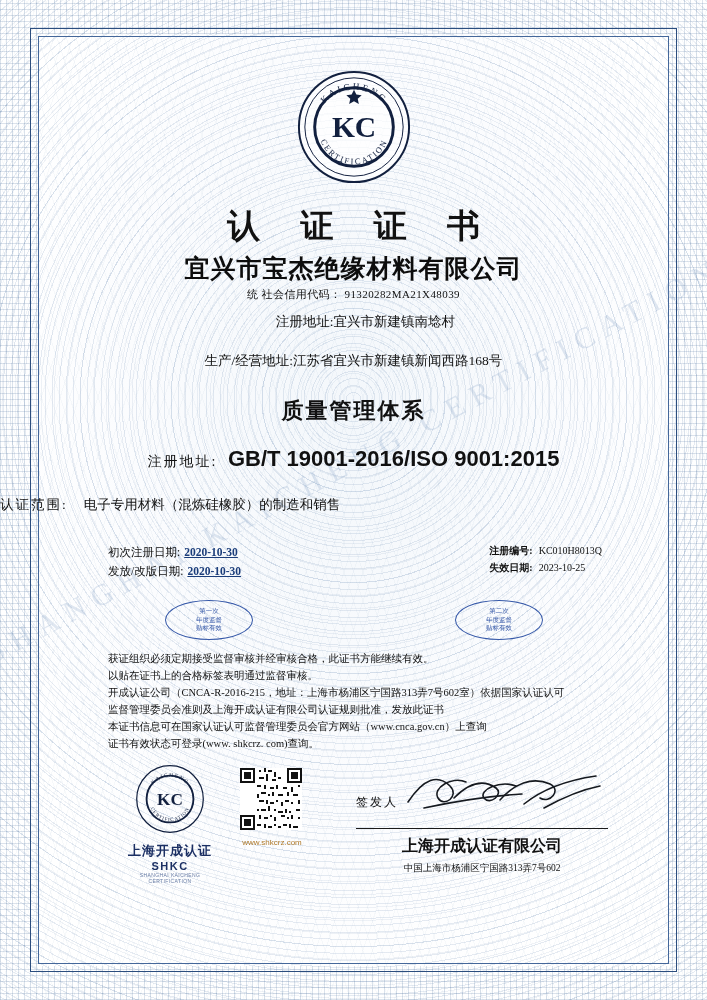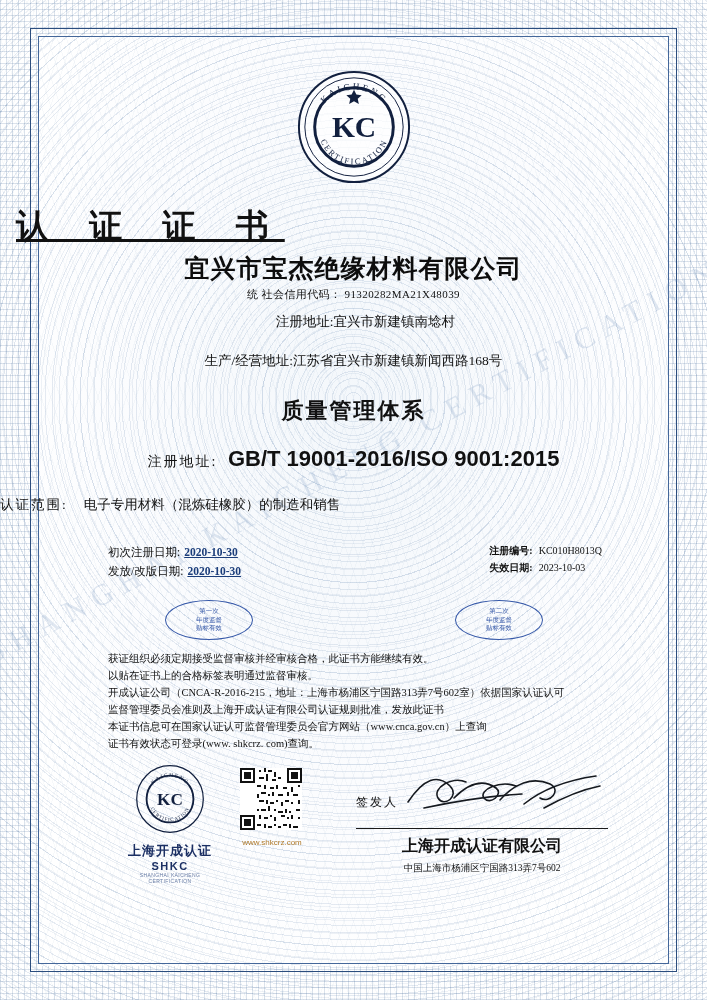--- a/index.html
+++ b/index.html
@@ -61,27 +61,26 @@
 
   
   .seal{
     position:absolute;left:50%;transform:translateX(-50%);
     top:68px;width:118px;height:118px;
   }
   .seal svg{display:block}
 
   .title{
     position:absolute;left:0;right:0;top:204px;
-    text-align:left;
+    text-align:center;
     font-family:"Liberation Serif", serif;
     font-weight:bold;
     font-size:33px;letter-spacing:16px;
     color:#111;
     text-indent:16px;
-    text-decoration:underline;
   }
   .company{
     position:absolute;left:0;right:0;top:252px;
     text-align:center;
     font-family:"Liberation Serif", serif;
     font-weight:bold;font-size:25px;
     letter-spacing:1px;color:#0d0d0d;
   }
   .ccode{
     position:absolute;left:0;right:0;top:287px;
@@ -241,21 +240,21 @@
     <span class="scope-value">电子专用材料（混炼硅橡胶）的制造和销售</span>
   </div>
 
   <div class="dates">
     <div><b>初次注册日期:</b><span class="v">2020-10-30</span></div>
     <div><b>发放/改版日期:</b><span class="v">2020-10-30</span></div>
   </div>
 
   <div class="dates-right">
     <div><b>注册编号:</b><span class="v">KC010H8013Q</span></div>
-    <div><b>失效日期:</b><span class="v">2023-10-03</span></div>
+    <div><b>失效日期:</b><span class="v">2023-10-25</span></div>
   </div>
 
   <div class="stamp-oval stamp-left">
     <span style="white-space:pre-line">第一次
 年度监督
 贴标有效</span>
   </div>
   <div class="stamp-oval stamp-right">
     <span style="white-space:pre-line">第二次
 年度监督

